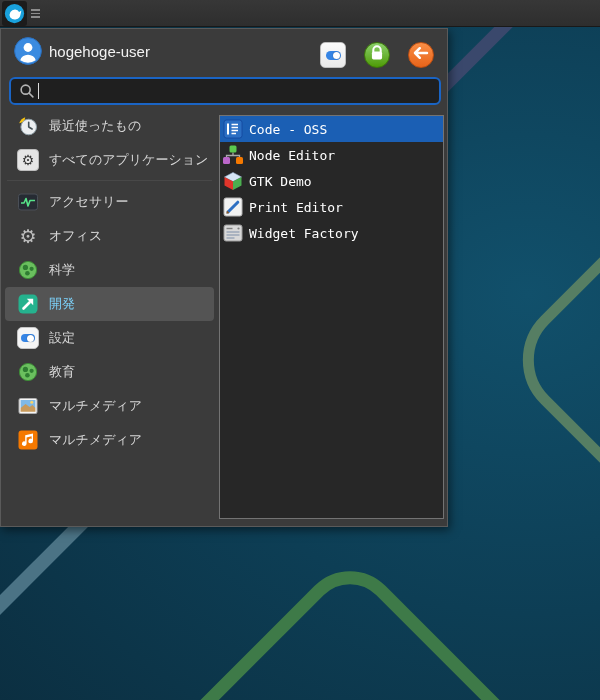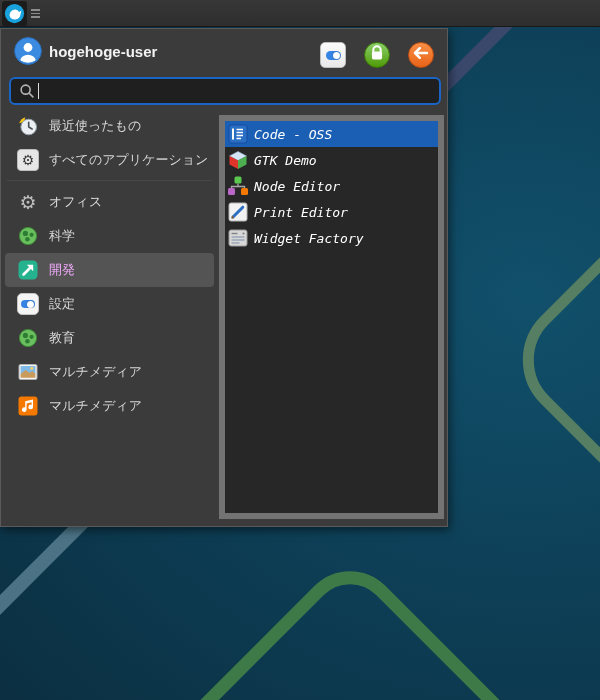--- a/index.html
+++ b/index.html
@@ -23,21 +23,21 @@
     background:#1c1c1c; border-radius:3px; display:flex; align-items:center; justify-content:center; cursor:pointer; }
   #panel-handle { position:absolute; left:31px; top:9px; width:9px; display:flex; flex-direction:column; gap:2px; }
   #panel-handle i { display:block; height:1.5px; background:#8d8d8d; }
 
   
   #whisker-menu { position:absolute; left:0; top:28px; width:448px; height:499px;
     background:#3b3b3b; border:1px solid #5a5a5a; box-shadow:2px 3px 9px rgba(0,0,0,.5); z-index:4; }
 
   
   #menu-avatar { position:absolute; left:13px; top:8px; width:28px; height:28px; }
-  #menu-username { position:absolute; left:48px; top:14px; font-size:15px; font-weight:bold; color:#f2f2f2; }
+  #menu-username { position:absolute; left:48px; top:14px; font-size:15px; font-weight:normal; color:#f2f2f2; }
   #menu-actions { position:absolute; right:13px; top:13px; display:flex; gap:18px; }
   .action-btn { width:26px; height:26px; border-radius:50%; display:flex; align-items:center; justify-content:center; cursor:pointer; }
   #settings-button { border-radius:5px; background:linear-gradient(#fbfbfb,#e9e9e9); border:1px solid #bdbdbd; }
   #lock-button   { background:linear-gradient(#8bd06b,#4e9a06); border:1px solid #3d7a08; }
   #logout-button { background:linear-gradient(#f98e46,#e8641a); border:1px solid #bf4e10; }
   .toggle-pill { width:15px; height:9px; background:#3584e4; border-radius:5px; position:relative; }
   .toggle-pill::after { content:""; position:absolute; right:1px; top:1px; width:7px; height:7px;
     background:#fff; border-radius:50%; box-shadow:0 0 1px rgba(0,0,0,.5); }
 
   
@@ -47,28 +47,28 @@
   #search-input { flex:1; background:transparent; border:none; outline:none;
     color:#e8e8e8; font-size:13px; margin-left:4px; caret-color:#fff; }
   #search-caret { width:1px; height:16px; background:#dcdcdc; margin-left:2px; }
 
   
   #sidebar { position:absolute; left:0; top:80px; width:217px; }
   .cat-row { height:34px; display:flex; align-items:center; gap:10px;
     padding-left:12px; margin:0 4px; border-radius:4px; cursor:pointer; }
   .cat-row.selected { background:#545454; }
   .cat-row .label { font-size:13px; color:#d8d8d8; white-space:nowrap; }
-  .cat-row.selected .label { color:#f0abfc; }
+  .cat-row.selected .label { color:#7dd3fc; }
   .icon22 { width:22px; height:22px; flex:0 0 22px; display:flex; align-items:center; justify-content:center; }
   #sidebar-separator { height:1px; background:#2c2c2c; border-bottom:1px solid #484848; margin:3px 6px 4px 6px; }
   .glyph-box { width:22px; height:22px; border-radius:4px; display:flex; align-items:center; justify-content:center; }
 
   
   #app-panel { position:absolute; left:218px; top:86px; width:225px; height:404px;
-    background:#272727; border:6px solid #737373; overflow:hidden;font-style:italic; }
+    background:#272727; border:1px solid #737373; overflow:hidden; }
   .app-row { height:26px; display:flex; align-items:center; gap:5px; padding-left:2px; cursor:pointer; }
   .app-row.selected { background:#1b5fb4; }
   .app-row .label { font-family:"DejaVu Sans Mono","Liberation Mono",monospace;
     font-size:13px; color:#ffffff; white-space:nowrap; }
   .gear-glyph { font-family:"DejaVu Sans",sans-serif; line-height:1; }
 </style>
 </head>
 <body>
 
 <div class="bg-shape" id="stripe-navy"></div>
@@ -152,20 +152,29 @@
       <span class="icon22">
         <span class="glyph-box" style="background:#e6e6e6;border:1px solid #bdbdbd;">
           <span class="gear-glyph" style="font-size:14px;color:#3a3a3a;">⚙</span>
         </span>
       </span>
       <span class="label">すべてのアプリケーション</span>
     </div>
 
     <div id="sidebar-separator"></div>
 
+    <div class="cat-row">
+      <span class="icon22">
+        <svg width="22" height="22" viewBox="0 0 22 22">
+          <rect x="1.5" y="3" width="19" height="16" rx="2.5" fill="#262b33" stroke="#4a4f57"></rect>
+          <path d="M4 12 h3 l2 -4.5 2 7.5 2 -5.5 h5" stroke="#57e389" stroke-width="1.6" fill="none" stroke-linejoin="round"></path>
+        </svg>
+      </span>
+      <span class="label">アクセサリー</span>
+    </div>
 
 
 
     <div class="cat-row">
       <span class="icon22">
         <span class="gear-glyph" style="font-size:19px;color:#bdbdbd;">⚙</span>
       </span>
       <span class="label">オフィス</span>
     </div>
 
@@ -245,43 +254,43 @@
           <path d="M6 5.5 v11" stroke="#fff" stroke-width="2"></path>
           <path d="M9.5 6.5 h6.5 M9.5 9.5 h6.5 M9.5 12.5 h6.5 M9.5 15.5 h4.5" stroke="#fff" stroke-width="1.7"></path>
         </svg>
       </span>
       <span class="label">Code - OSS</span>
     </div>
 
     <div class="app-row">
       <span class="icon22">
         <svg width="22" height="22" viewBox="0 0 22 22">
-          <polygon points="11,2.5 19.5,7 11,11.5 2.5,7" fill="#d6e5f5" stroke="#9bb6d4" stroke-width="0.6"></polygon>
-          <polygon points="2.5,7 11,11.5 11,20 2.5,15.5" fill="#e0352b"></polygon>
-          <polygon points="19.5,7 11,11.5 11,20 19.5,15.5" fill="#4caf50"></polygon>
-        </svg>
-      </span>
-      <span class="label">GTK Demo</span>
-    </div>
-
-    <div class="app-row">
-      <span class="icon22">
-        <svg width="22" height="22" viewBox="0 0 22 22">
           <path d="M11 8.5 v3 M4.5 13 v-1.5 h13 V13" stroke="#a8a8a8" stroke-width="1.3" fill="none"></path>
           <rect x="7.5" y="1.5" width="7" height="7" rx="1.5" fill="#5bc84f"></rect>
           <rect x="1" y="13" width="7" height="7" rx="1.5" fill="#bb66c9"></rect>
           <rect x="14" y="13" width="7" height="7" rx="1.5" fill="#f57900"></rect>
         </svg>
       </span>
       <span class="label">Node Editor</span>
     </div>
 
     <div class="app-row">
       <span class="icon22">
         <svg width="22" height="22" viewBox="0 0 22 22">
+          <polygon points="11,2.5 19.5,7 11,11.5 2.5,7" fill="#d6e5f5" stroke="#9bb6d4" stroke-width="0.6"></polygon>
+          <polygon points="2.5,7 11,11.5 11,20 2.5,15.5" fill="#e0352b"></polygon>
+          <polygon points="19.5,7 11,11.5 11,20 19.5,15.5" fill="#4caf50"></polygon>
+        </svg>
+      </span>
+      <span class="label">GTK Demo</span>
+    </div>
+
+    <div class="app-row">
+      <span class="icon22">
+        <svg width="22" height="22" viewBox="0 0 22 22">
           <rect x="2" y="2" width="18" height="18" rx="2" fill="#f2f2f2" stroke="#b5b5b5"></rect>
           <path d="M6 16 L15.8 6.2" stroke="#2d6fc2" stroke-width="3" stroke-linecap="round"></path>
           <path d="M4.3 17.7 l3.2 -0.7 -2.5 -2.5 z" fill="#8a5a2b"></path>
         </svg>
       </span>
       <span class="label">Print Editor</span>
     </div>
 
     <div class="app-row">
       <span class="icon22">

